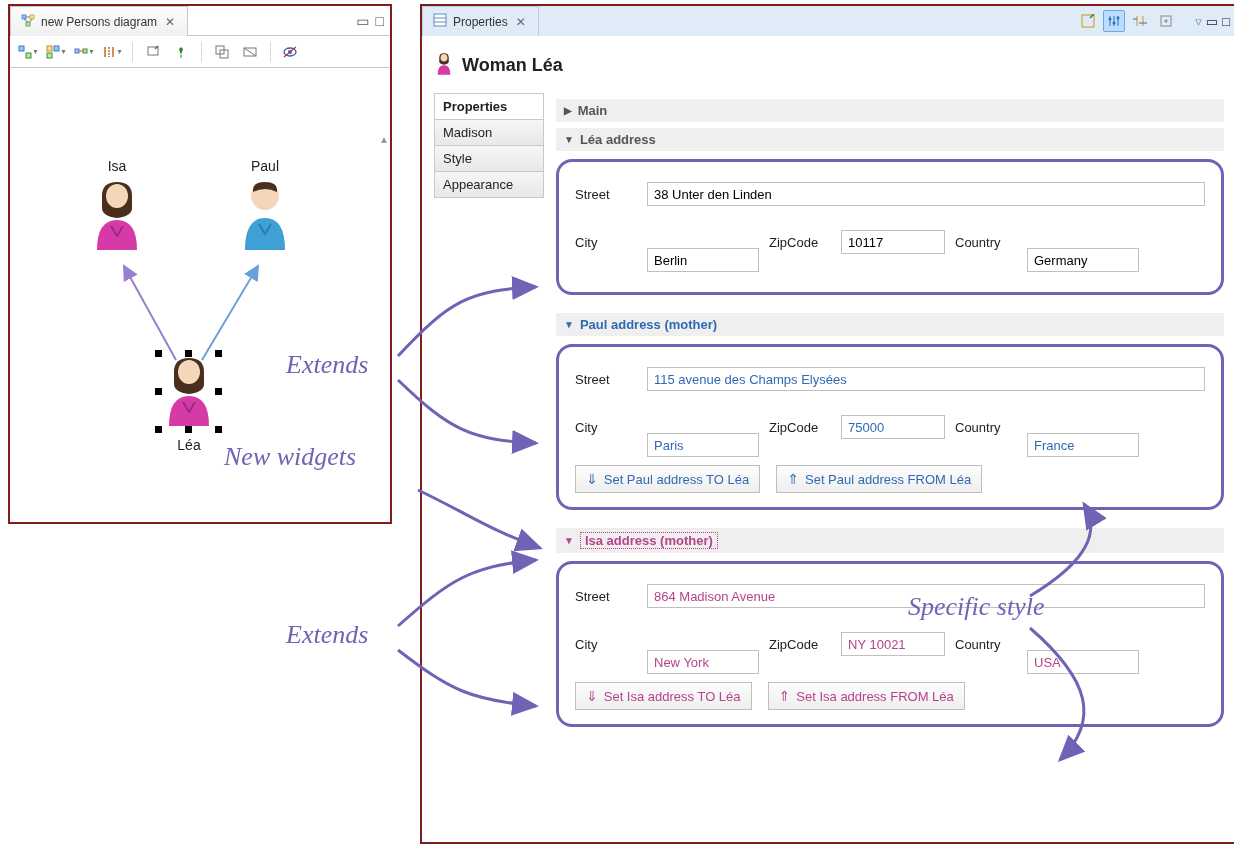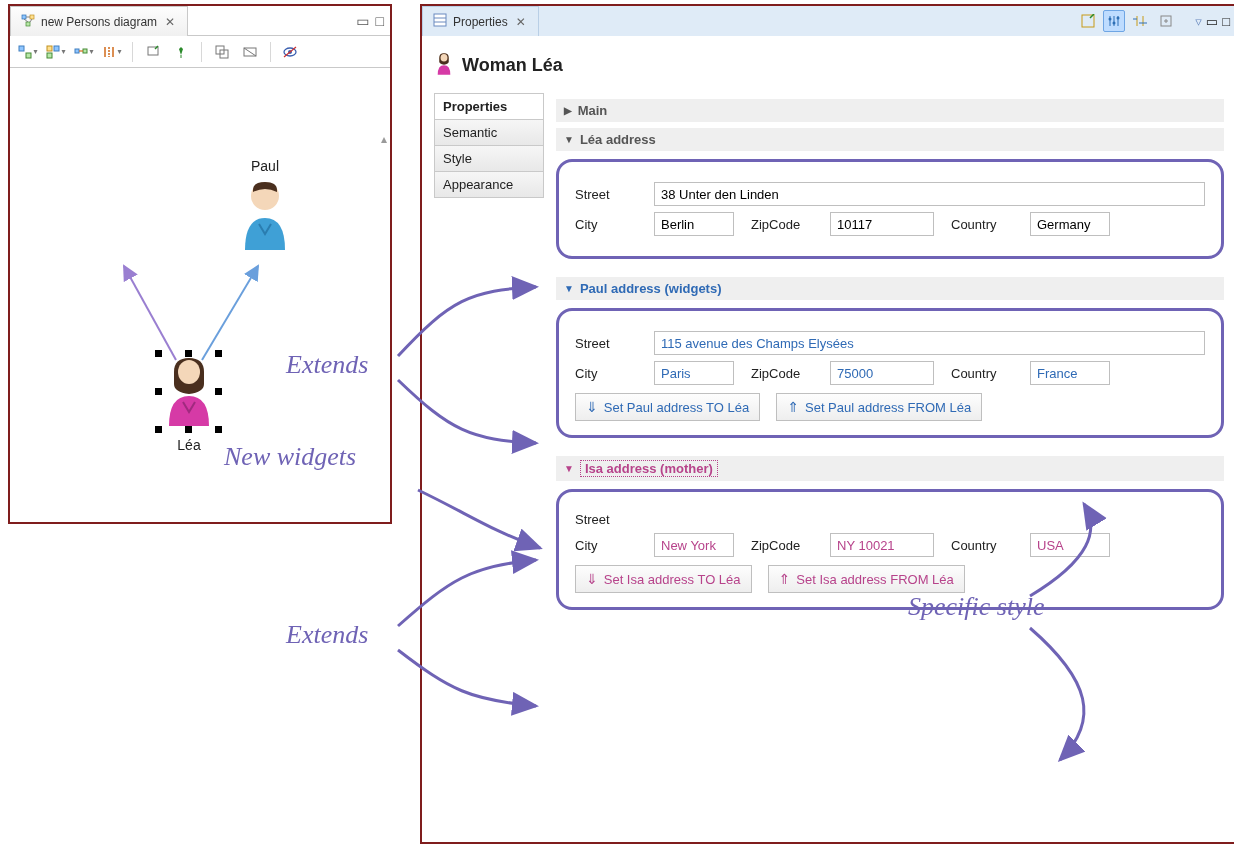--- a/index.html
+++ b/index.html
@@ -83,31 +83,31 @@
     font-size:13px;
     color:#555;
     font-weight:bold;
   }
   .section-head.blue{ color:#2f6ab5; font-weight:bold;}
   .section-head.pink{ color:#b7438b; font-weight:bold;}
   .section-head .arrow{font-size:10px;color:inherit;}
   .section-head.pink .boxed{border:1px dotted #b7438b; padding:0 4px;}
   .section-block{ margin: 8px 0 18px 0;}
   .hl-box{ border:3px solid #6f63b5; border-radius:16px; padding:14px 16px 14px 16px; }
-  .fld-row{ display:flex; align-items:center; gap:17px; margin:6px 0;}
+  .fld-row{ display:flex; align-items:center; gap:10px; margin:6px 0;}
   .fld-label{ width:62px; font-size:13px;}
   .fld-input{
     border:1px solid #bfbfbf;
     height:24px;
     padding:0 6px;
     font-size:13px;
     background:#fff;
   }
   .fld-input.full{ flex:1;}
-  .fld-input.sm{ width:80px;}
+  .fld-input.sm{ width:112px;margin-top:36px;}
   .fld-input.med{ width:104px;}
   .blue-text{color:#2f6ab5;}
   .pink-text{color:#b7438b;}
   .btn{
     border:1px solid #bfbfbf;
     background:linear-gradient(#fdfdfd,#eee);
     height:28px;
     display:inline-flex; align-items:center; gap:6px;
     padding:0 10px; font-size:13px;
   }
@@ -215,20 +215,30 @@
         <svg width="16" height="14">
           <ellipse cx="7" cy="7" rx="6" ry="4" fill="none" stroke="#3a5fb0" stroke-width="1.3"></ellipse>
           <circle cx="7" cy="7" r="2" fill="#3a5fb0"></circle>
           <line x1="1" y1="12" x2="13" y2="2" stroke="#c33" stroke-width="1.2"></line>
         </svg>
       </div>
   </div>
   <div class="canvas">
     <span class="scroll-arrow">▴</span>
 
+    <div class="node" style="left:62px;top:90px">
+      <div class="label">Isa</div>
+      <svg class="person-svg" viewBox="0 0 60 76">
+        <ellipse cx="30" cy="20" rx="15" ry="16" fill="#f4d7b9"></ellipse>
+        <path d="M15 18 Q15 4 30 4 Q45 4 45 18 L45 30 Q45 38 30 40 Q15 38 15 30 Z" fill="#4a2f1e"></path>
+        <ellipse cx="30" cy="18" rx="11" ry="12" fill="#f4d7b9"></ellipse>
+        <path d="M10 72 Q10 42 30 42 Q50 42 50 72 Z" fill="#d63aa6"></path>
+        <path d="M24 48 L30 58 L36 48" stroke="#a02a7f" stroke-width="2" fill="none"></path>
+      </svg>
+    </div>
 
     <div class="node" style="left:210px;top:90px">
       <div class="label">Paul</div>
       <svg class="person-svg" viewBox="0 0 60 76">
         <circle cx="30" cy="18" r="14" fill="#f4d7b9"></circle>
         <path d="M18 12 Q18 4 30 4 Q42 4 42 12 L42 14 Q30 8 18 14 Z" fill="#4a2f1e"></path>
         <path d="M10 72 Q10 40 30 40 Q50 40 50 72 Z" fill="#3fa0d6"></path>
         <path d="M24 46 L30 56 L36 46" stroke="#2a7db0" stroke-width="2" fill="none"></path>
       </svg>
     </div>
@@ -326,21 +336,21 @@
             <ellipse cx="30" cy="18" rx="11" ry="12" fill="#f4d7b9"></ellipse>
             <path d="M10 72 Q10 42 30 42 Q50 42 50 72 Z" fill="#d63aa6"></path>
           </svg>
       </span>
       <span class="title">Woman Léa</span>
     </div>
 
     <div class="view-row">
       <div class="side-tabs">
         <div class="side-tab active">Properties</div>
-        <div class="side-tab">Semantic</div>
+        <div class="side-tab">Madison</div>
         <div class="side-tab">Style</div>
         <div class="side-tab">Appearance</div>
       </div>
 
       <div class="main-area">
 
         <div class="section-head">
           <span class="arrow">▶</span>
           <span>Main</span>
         </div>
@@ -359,21 +369,21 @@
             <input class="fld-input sm" value="Berlin" style="">
             <span class="fld-label">ZipCode</span>
             <input class="fld-input med" value="10117" style="">
             <span class="fld-label">Country</span>
             <input class="fld-input sm" value="Germany" style="">
           </div>
         </div>
 
         <div class="section-head blue">
           <span class="arrow">▼</span>
-          <span>Paul address (widgets)</span>
+          <span>Paul address (mother)</span>
         </div>
         <div class="section-block hl-box">
           <div class="fld-row">
             <span class="fld-label">Street</span>
             <input class="fld-input full blue-text" value="115 avenue des Champs Elysées" style="">
           </div>
           <div class="fld-row">
             <span class="fld-label">City</span>
             <input class="fld-input sm blue-text" value="Paris" style="">
             <span class="fld-label">ZipCode</span>
@@ -393,20 +403,21 @@
           </div>
         </div>
 
         <div class="section-head pink">
           <span class="arrow">▼</span>
           <span class="boxed">Isa address (mother)</span>
         </div>
         <div class="section-block hl-box">
           <div class="fld-row">
             <span class="fld-label">Street</span>
+            <input class="fld-input full pink-text" value="864 Madison Avenue" style="">
           </div>
           <div class="fld-row">
             <span class="fld-label">City</span>
             <input class="fld-input sm pink-text" value="New York" style="">
             <span class="fld-label">ZipCode</span>
             <input class="fld-input med pink-text" value="NY 10021" style="">
             <span class="fld-label">Country</span>
             <input class="fld-input sm pink-text" value="USA" style="">
           </div>
           <div class="btn-row">

